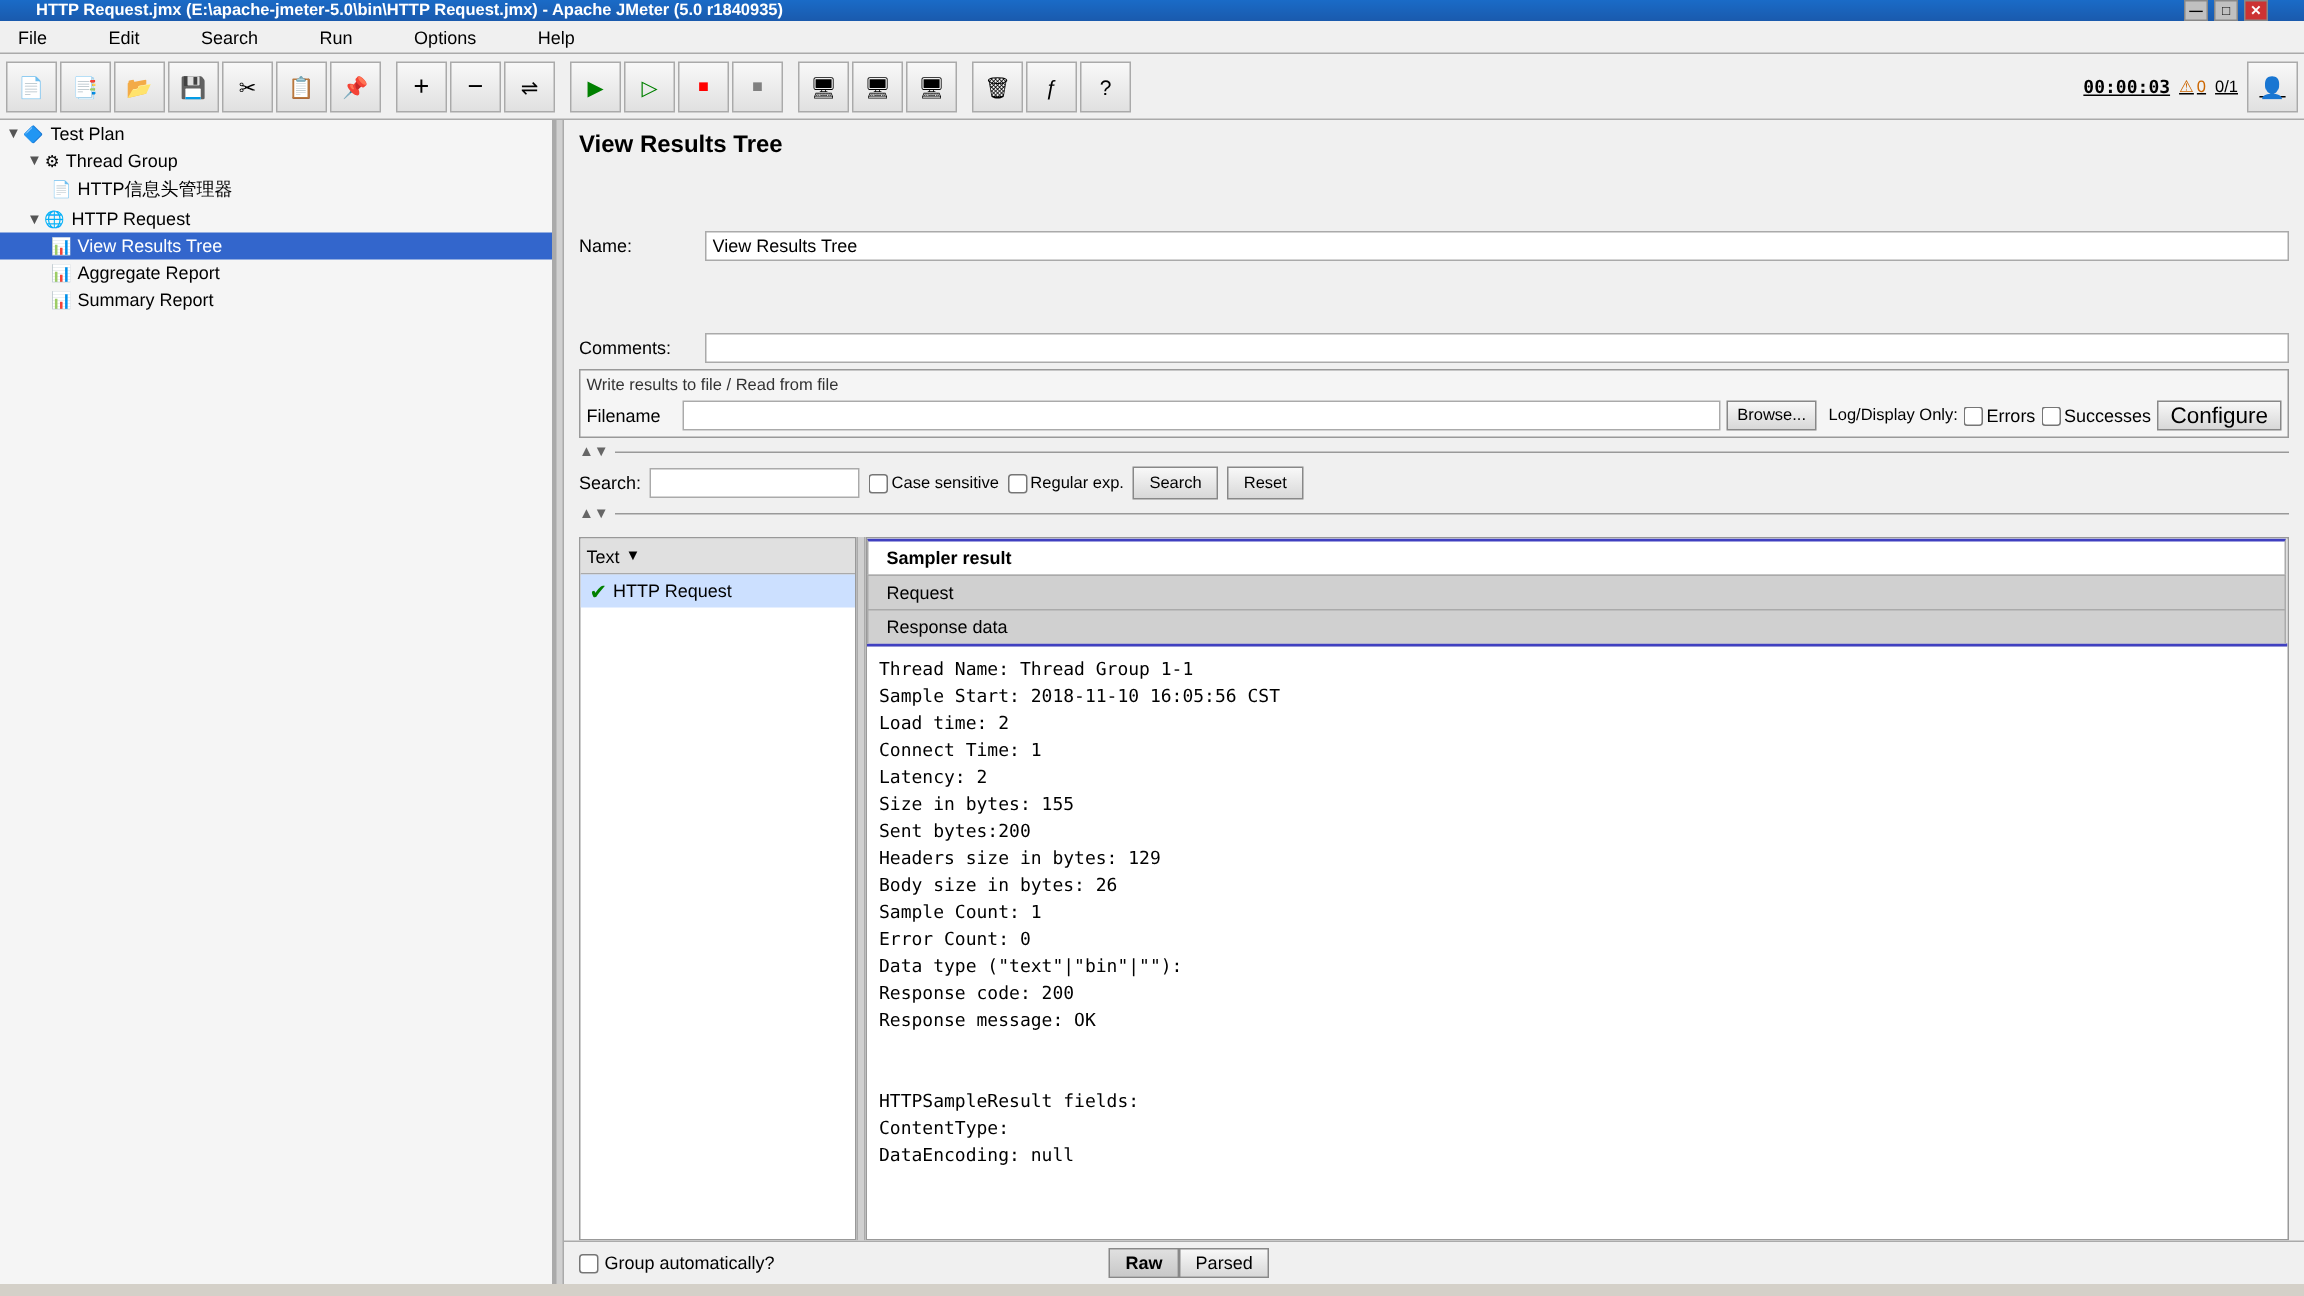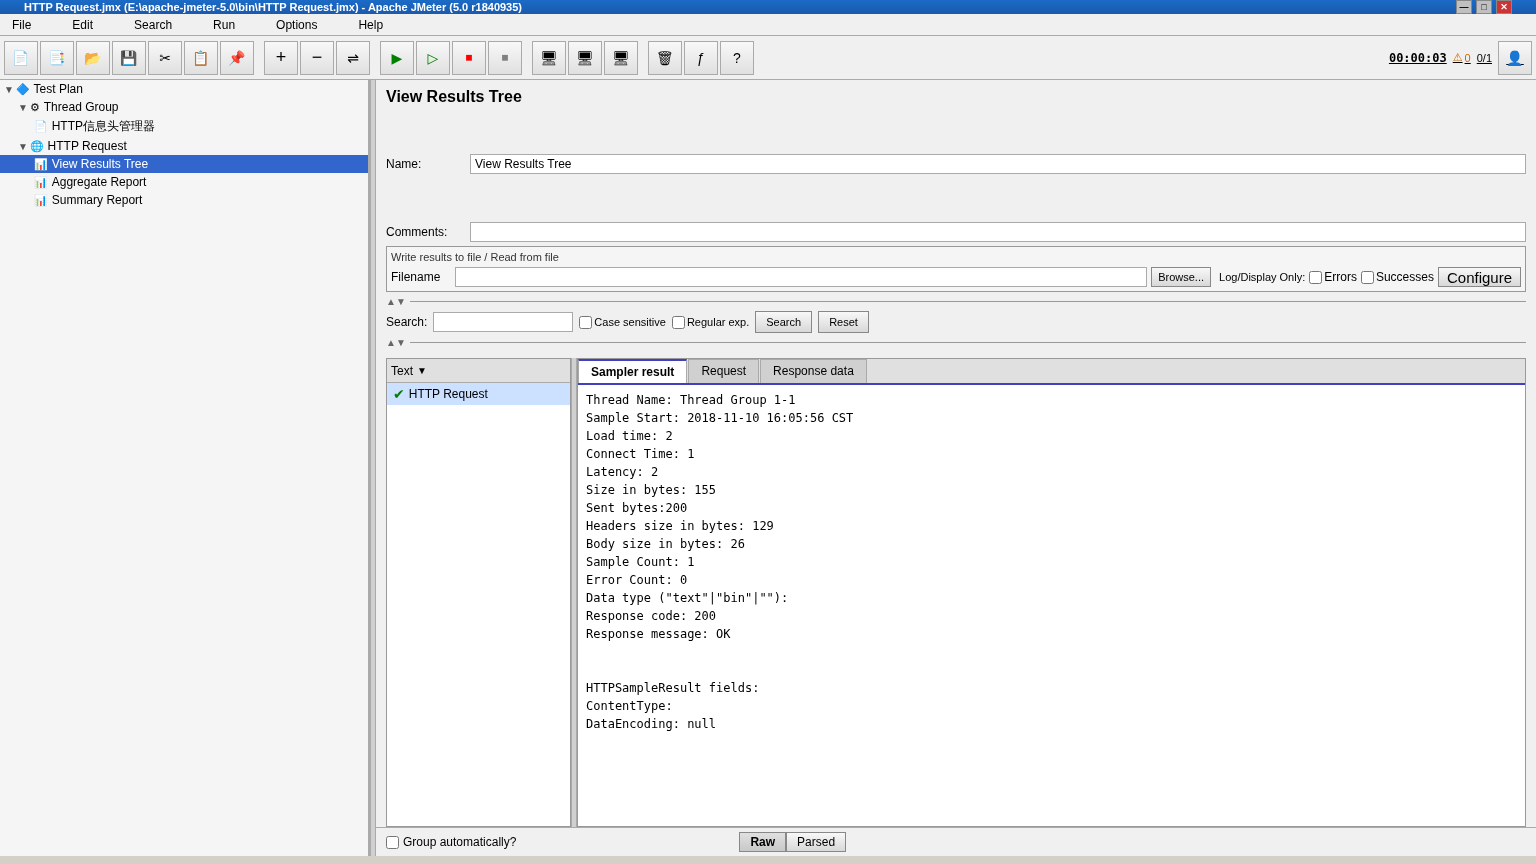--- a/index.html
+++ b/index.html
@@ -289,20 +289,21 @@
       display: flex;
       flex-direction: column;
       overflow: hidden;
     }
     
     
     #tabs-bar {
       display: flex;
       background: #e0e0e0;
       border-bottom: 2px solid #4040c0;
+      flex-direction: column;
     }
     .tab {
       padding: 4px 12px;
       font-size: 12px;
       cursor: pointer;
       border: 1px solid #aaa;
       border-bottom: none;
       background: #d0d0d0;
       margin-right: 1px;
     }

